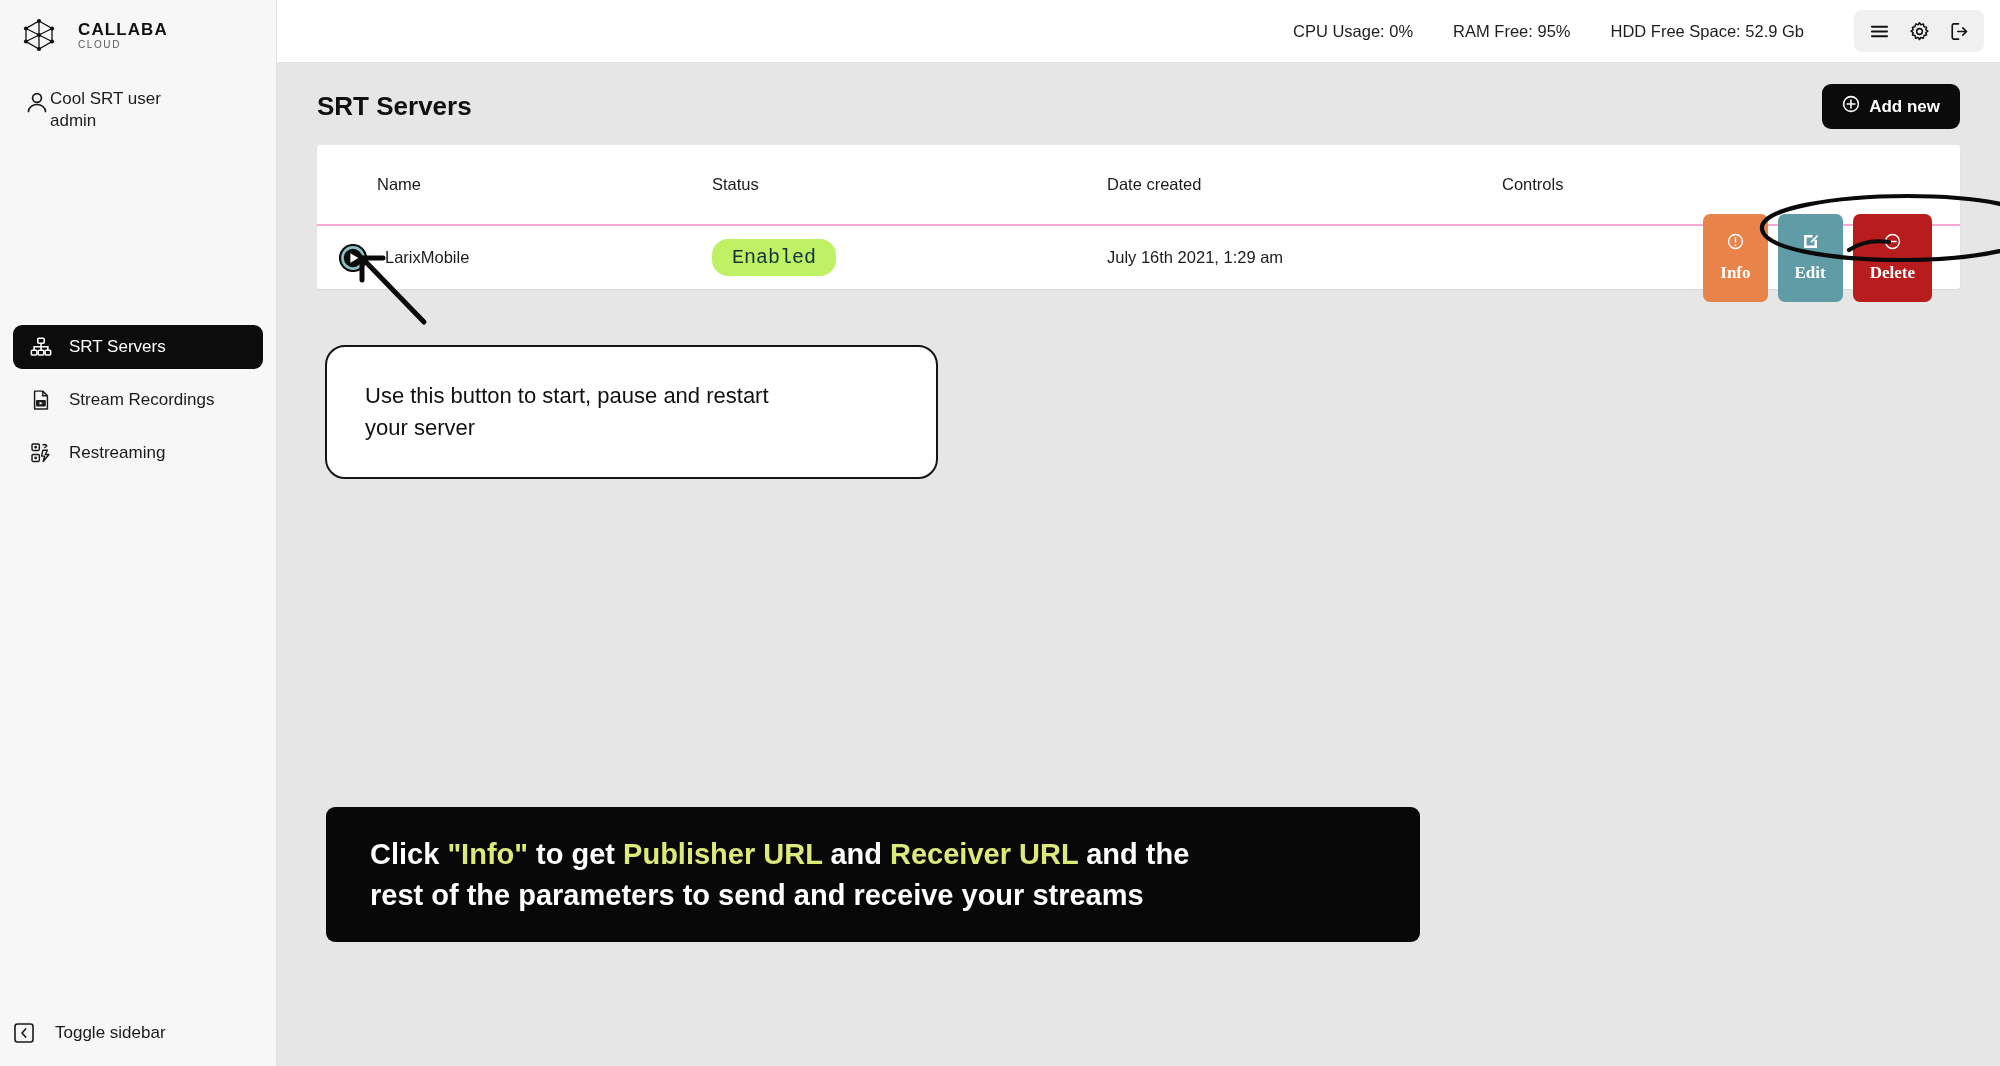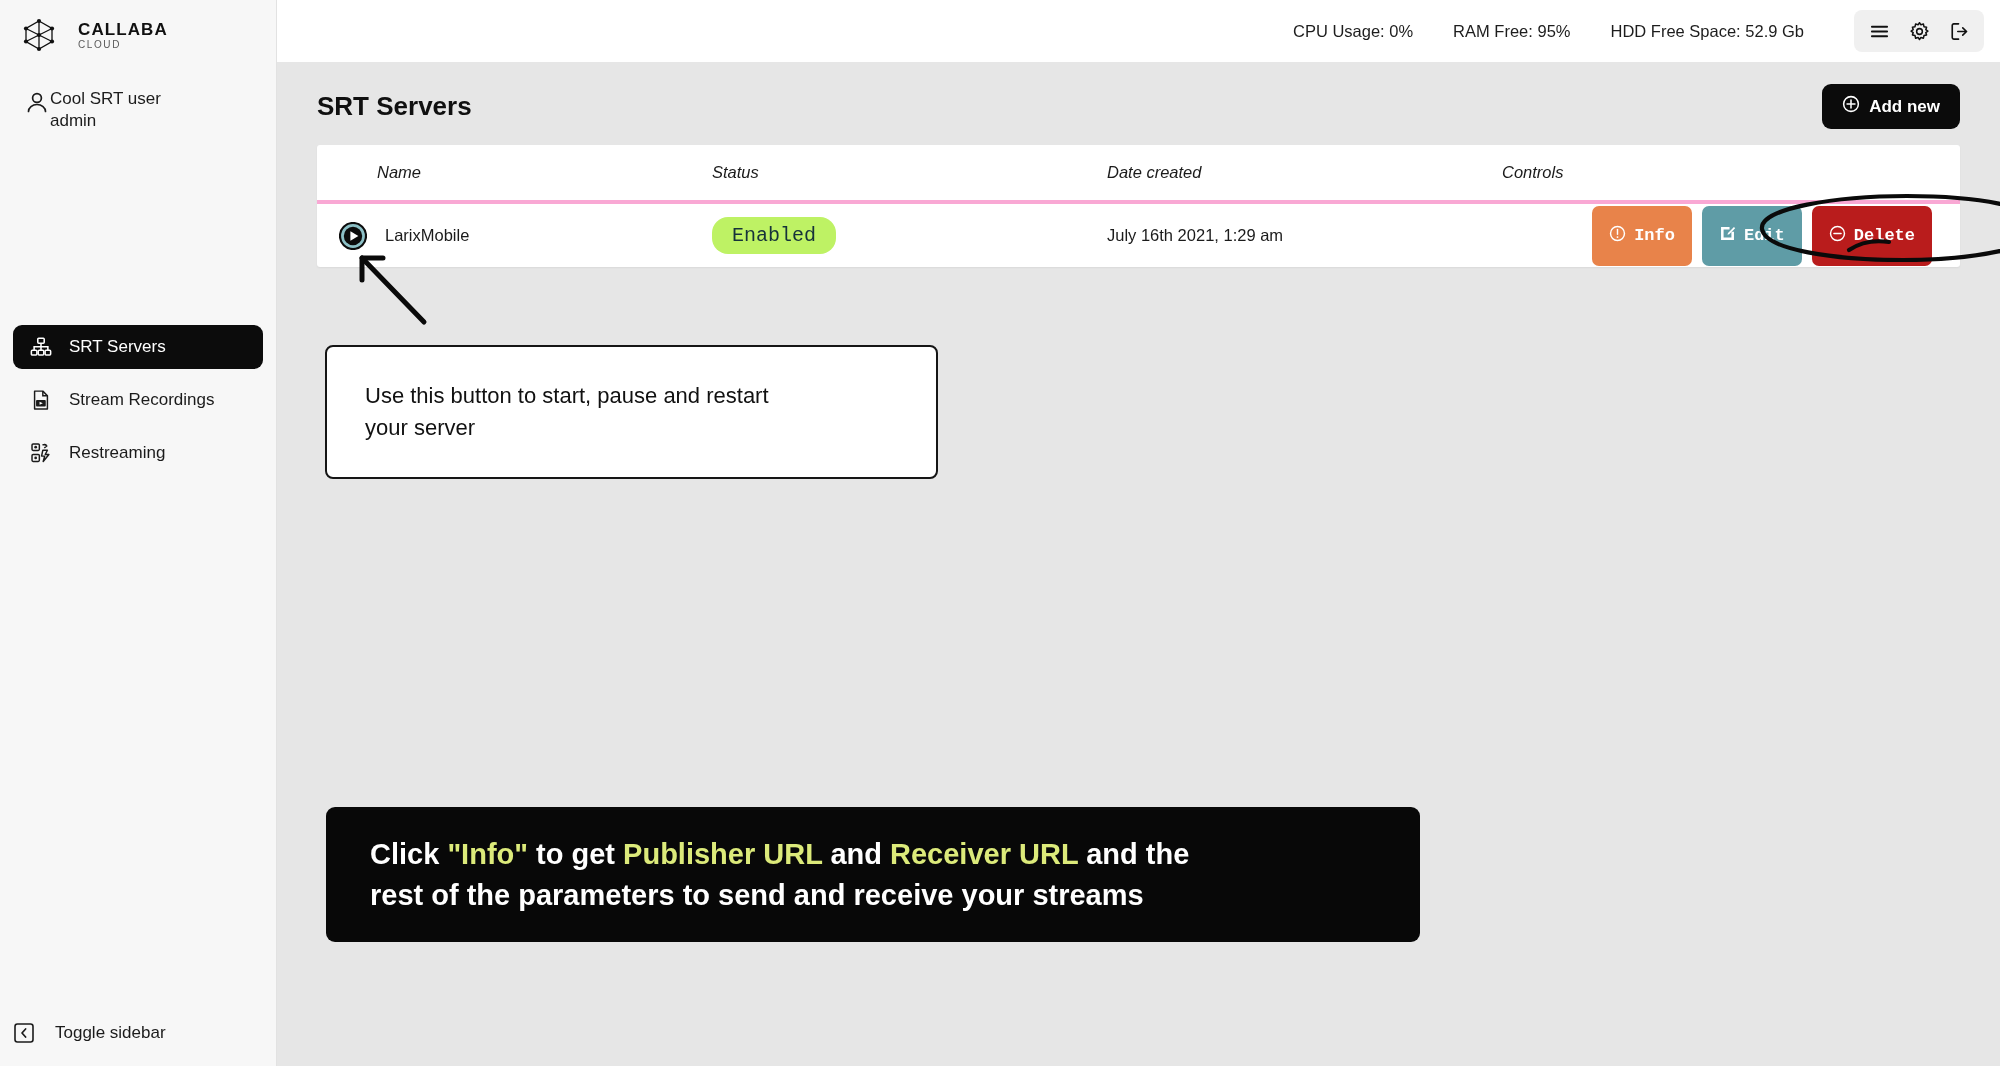--- a/index.html
+++ b/index.html
@@ -75,60 +75,61 @@
     font-family: "Liberation Sans", sans-serif;
   }
 
   
   .table-wrap {
     margin: 0 40px; background: #ffffff; border-radius: 3px;
     box-shadow: 0 1px 2px rgba(0,0,0,0.06);
     overflow: visible; position: relative;
   }
   .thead, .trow { display: flex; align-items: center; }
-  .thead { height: 59px; border-bottom: 4px solid #f9a8d4; font-style: italic; }
+  .thead { height: 81px; border-bottom: 2px solid #f9a8d4; }
   .trow { height: 63px; }
   .c-name { flex: 0 0 395px; padding-left: 60px; }
   .c-status { flex: 0 0 395px; }
   .c-date { flex: 0 0 395px; }
   .c-ctrl { flex: 1 1 auto; padding-right: 28px; }
   .th { font-size: 16.5px; color: #1b1b1b; }
   .namecell { display: flex; align-items: center; gap: 18px; margin-left: -38px; }
   .play-btn { width: 28px; height: 28px; flex: 0 0 28px; cursor: pointer; }
   .name-text { font-size: 16.5px; color: #1b1b1b; }
   .badge {
     display: inline-block; background: #bef264; color: #16323a;
     border-radius: 16px; padding: 7px 20px; font-size: 20px; font-family: Liberation Mono, monospace;
   }
   .datecell { font-size: 16.5px; color: #1b1b1b; }
 
   .ctrl-row { display: flex; align-items: center; justify-content: flex-end; gap: 10px; position: relative; }
   .btn {
     display: inline-flex; align-items: center; gap: 8px;
     border: none; border-radius: 7px; color: #ffffff;
     font-size: 17px; font-weight: bold; padding: 19px 17px; cursor: pointer;
-    font-family: Liberation Mono, monospace;
+    font-family: Liberation Serif, serif;
+    flex-direction: column;
   }
   .btn-info { background: #e8834a; }
   .btn-edit { background: #5f9ca6; }
   .btn-delete { background: #b91c1c; }
 
   
   .ellipse-anno {
     position: absolute; pointer-events: none;
     left: 1480px; top: 192px; width: 290px; height: 72px;
   }
 
   
   .arrow-anno { position: absolute; left: 352px; top: 250px; width: 120px; height: 100px; pointer-events: none; }
 
   .callout {
     position: absolute; left: 325px; top: 345px;
     width: 613px; height: 134px;
-    background: #ffffff; border: 2px solid #151515; border-radius: 8px;
+    background: #ffffff; border: 2px solid #151515; border-radius: 20px;
     display: flex; align-items: center; padding: 0 38px;
   }
   .callout-text { font-size: 22px; color: #111; line-height: 1.45; }
 
   .banner {
     position: absolute; left: 326px; top: 807px;
     width: 1094px; height: 135px;
     background: #080808; border-radius: 9px;
     display: flex; align-items: center; padding: 0 44px;
   }

